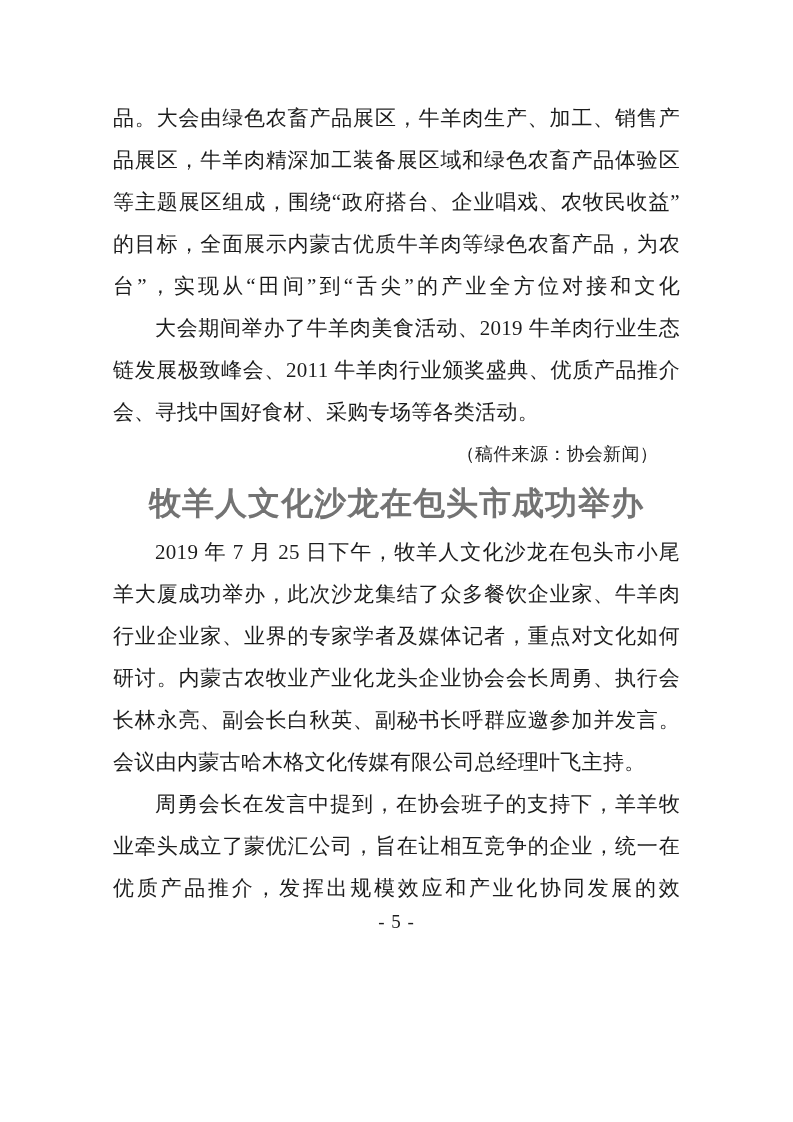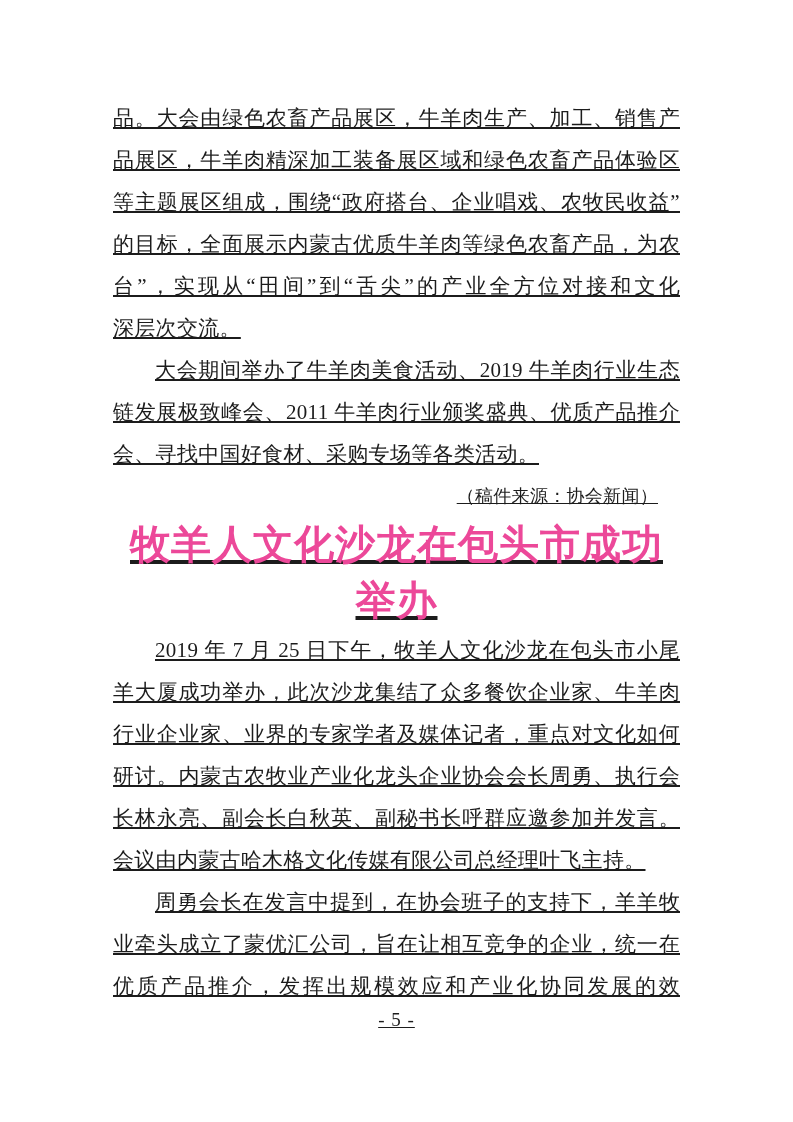--- a/index.html
+++ b/index.html
@@ -11,21 +11,20 @@
     position: relative;
     width: 793px;
     height: 1122px;
     margin: 0 auto;
     background: #ffffff;
     box-sizing: border-box;
     padding: 97px 113px 0 113px;
     overflow: hidden;
     font-family: "Liberation Serif", "DejaVu Serif", serif;
     color: #1c1c1c;
-    text-decoration: underline;
   }
   .body-text .line {
     font-size: 21px;
     line-height: 42px;
     white-space: nowrap;
     text-align: justify;
     text-align-last: justify;
     text-justify: inter-character;
     letter-spacing: 0.3px;
   }
@@ -36,25 +35,25 @@
     text-indent: 2em;
   }
   .source-line {
     font-size: 18px;
     line-height: 42px;
     text-align: right;
     padding-right: 22px;
     letter-spacing: 0.3px;
   }
   .article-heading {
-    font-size: 40px;
+    font-size: 32px;
     font-weight: bold;
     line-height: 56px;
     text-align: center;
-    color: #ec4899;
+    color: #737373;
     letter-spacing: 1px;
   }
   .page-number {
     font-size: 19px;
     line-height: 26px;
     text-align: center;
     margin-top: 0;
     letter-spacing: 1px;
   }
 </style>
@@ -62,21 +61,20 @@
 <body>
 
 <div class="page">
 
   <div class="body-text">
       <div class="line">品。大会由绿色农畜产品展区，牛羊肉生产、加工、销售产</div>
       <div class="line">品展区，牛羊肉精深加工装备展区域和绿色农畜产品体验区</div>
       <div class="line">等主题展区组成，围绕“政府搭台、企业唱戏、农牧民收益”</div>
       <div class="line">的目标，全面展示内蒙古优质牛羊肉等绿色农畜产品，为农</div>
       <div class="line">台”，实现从“田间”到“舌尖”的产业全方位对接和文化</div>
-      <div class="line no-stretch">深层次交流。</div>
     </div>
 
   <div class="body-text indent-first">
       <div class="line">大会期间举办了牛羊肉美食活动、2019 牛羊肉行业生态</div>
       <div class="line">链发展极致峰会、2011 牛羊肉行业颁奖盛典、优质产品推介</div>
       <div class="line no-stretch">会、寻找中国好食材、采购专场等各类活动。</div>
     </div>
 
   <div class="source-line">（稿件来源：协会新闻）</div>
 

